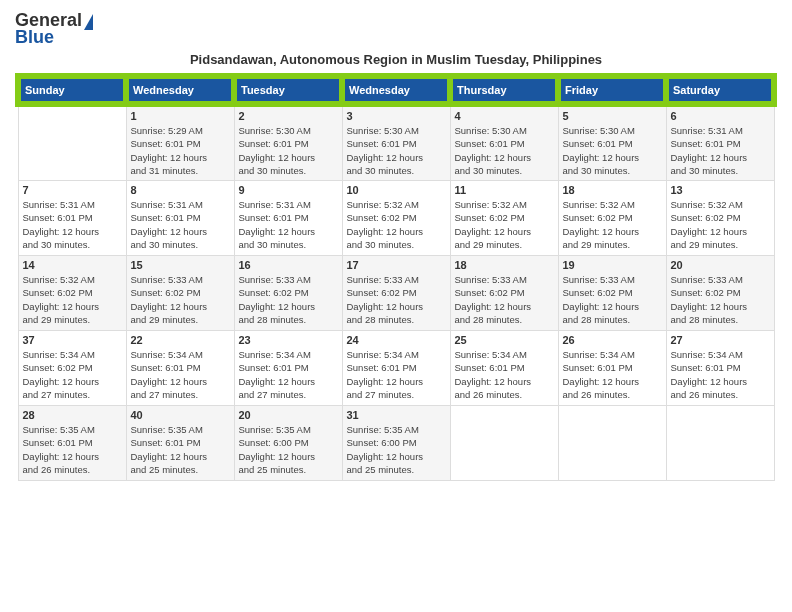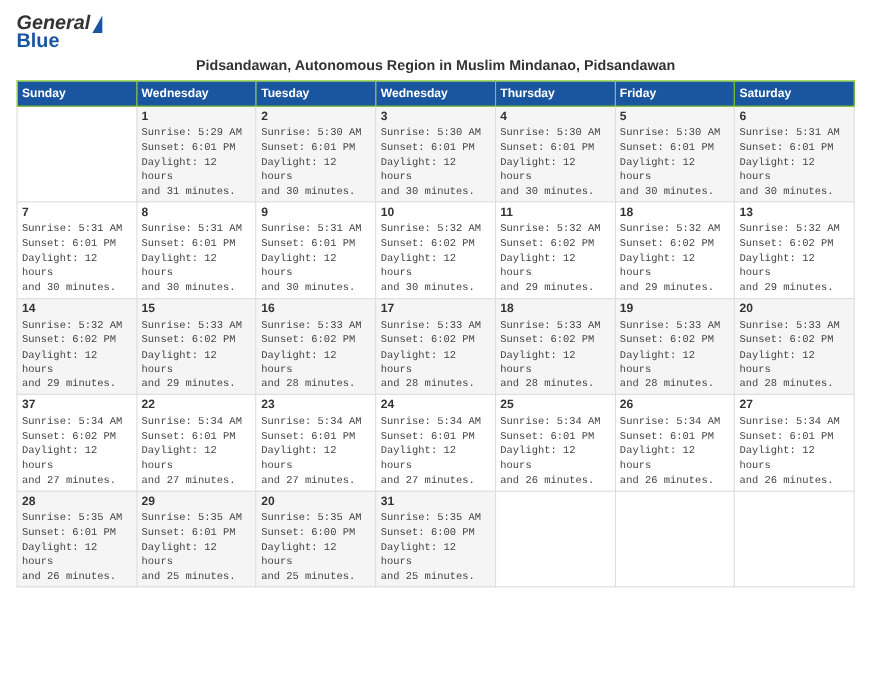--- a/index.html
+++ b/index.html
@@ -38,21 +38,21 @@
       width: 100%;
       border-collapse: collapse;
       font-size: 10px;
     }
     thead tr th {
       background-color: #1a56a0;
       color: #fff;
       text-align: left;
       padding: 5px 4px;
       font-size: 11px;
-      border: 1px solid #84cc16;
+      border: 6px solid #84cc16;
     }
     tbody tr td {
       vertical-align: top;
       padding: 3px 4px;
       border: 1px solid #ddd;
       min-width: 100px;
       height: 75px;
     }
     tbody tr:nth-child(odd) td {
       background-color: #f5f5f5;
@@ -64,40 +64,39 @@
       font-weight: bold;
       font-size: 11px;
       color: #333;
       display: block;
       margin-bottom: 2px;
     }
     .day-detail {
       color: #444;
       font-size: 9.5px;
       line-height: 1.4;
-      font-family: Liberation Mono, monospace;
     }
     .empty-cell {
       background-color: #fff !important;
     }
   </style>
 </head>
 <body>
 
 <div class="header-area">
   <div class="logo">
-    <div style="display:flex; align-items:center;font-style:italic;">
+    <div style="display:flex; align-items:center;">
       <span style="font-size:18px; font-weight:bold; color:#333;">General</span>
       <span style="display:inline-block; width:0; height:0; border-left:9px solid transparent; border-bottom:16px solid #1a56a0; margin-left:2px; margin-right:2px; position:relative; top:1px;"></span>
     </div>
     <div style="font-size:18px; font-weight:bold; color:#1a56a0; margin-top:-4px;">Blue</div>
   </div>
 </div>
 
-<div class="subtitle">Pidsandawan, Autonomous Region in Muslim Mindanao, Pidsandawan</div>
+<div class="subtitle">Pidsandawan, Autonomous Region in Muslim Tuesday, Philippines</div>
 
 <table>
   <thead>
     <tr>
     <th>Sunday</th>
         <th>Wednesday</th>
         <th>Tuesday</th>
         <th>Wednesday</th>
         <th>Thursday</th>
         <th>Friday</th>
@@ -221,21 +220,21 @@
           <span class="day-number">27</span>
           <div class="day-detail">Sunrise: 5:34 AM<br>Sunset: 6:01 PM<br>Daylight: 12 hours<br>and 26 minutes.</div>
         </td>
       </tr>
       <tr>
         <td>
           <span class="day-number">28</span>
           <div class="day-detail">Sunrise: 5:35 AM<br>Sunset: 6:01 PM<br>Daylight: 12 hours<br>and 26 minutes.</div>
         </td>
         <td>
-          <span class="day-number">29</span>
+          <span class="day-number">40</span>
           <div class="day-detail">Sunrise: 5:35 AM<br>Sunset: 6:01 PM<br>Daylight: 12 hours<br>and 25 minutes.</div>
         </td>
         <td>
           <span class="day-number">20</span>
           <div class="day-detail">Sunrise: 5:35 AM<br>Sunset: 6:00 PM<br>Daylight: 12 hours<br>and 25 minutes.</div>
         </td>
         <td>
           <span class="day-number">31</span>
           <div class="day-detail">Sunrise: 5:35 AM<br>Sunset: 6:00 PM<br>Daylight: 12 hours<br>and 25 minutes.</div>
         </td>

